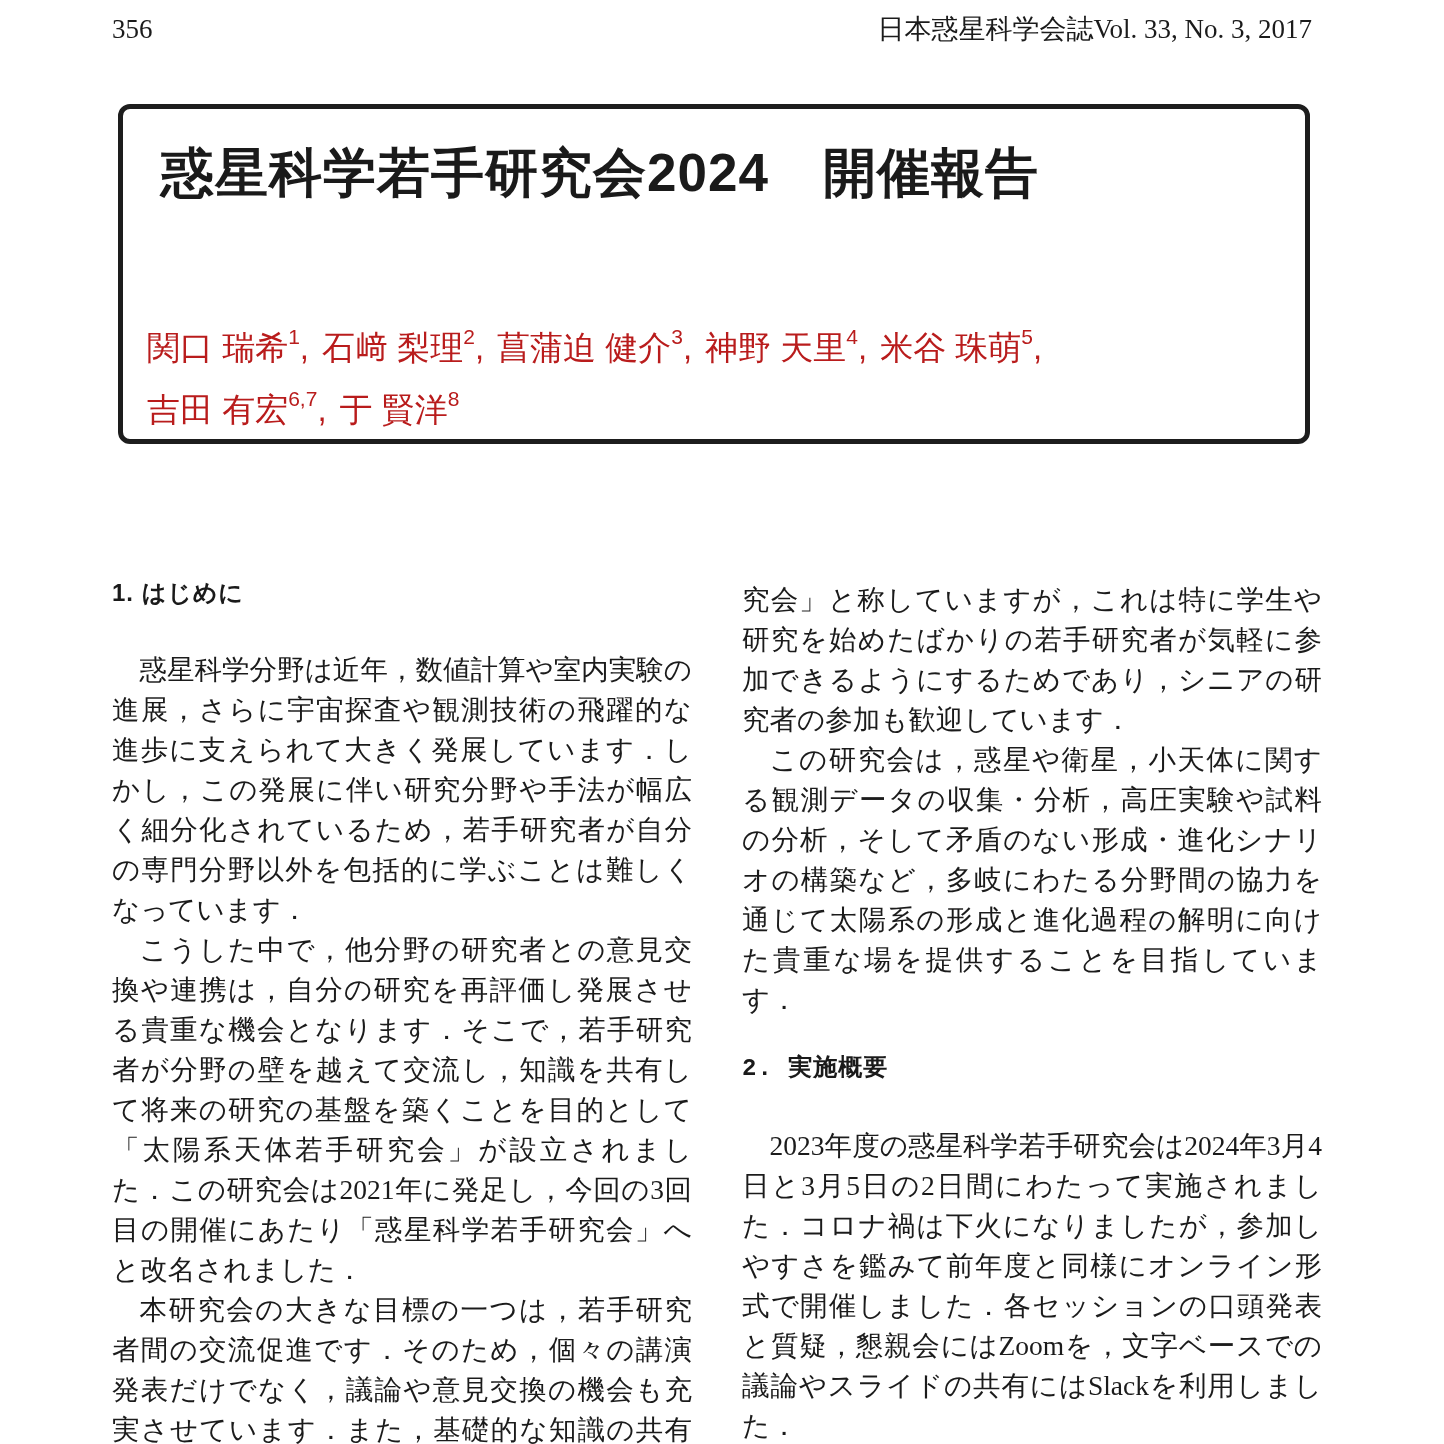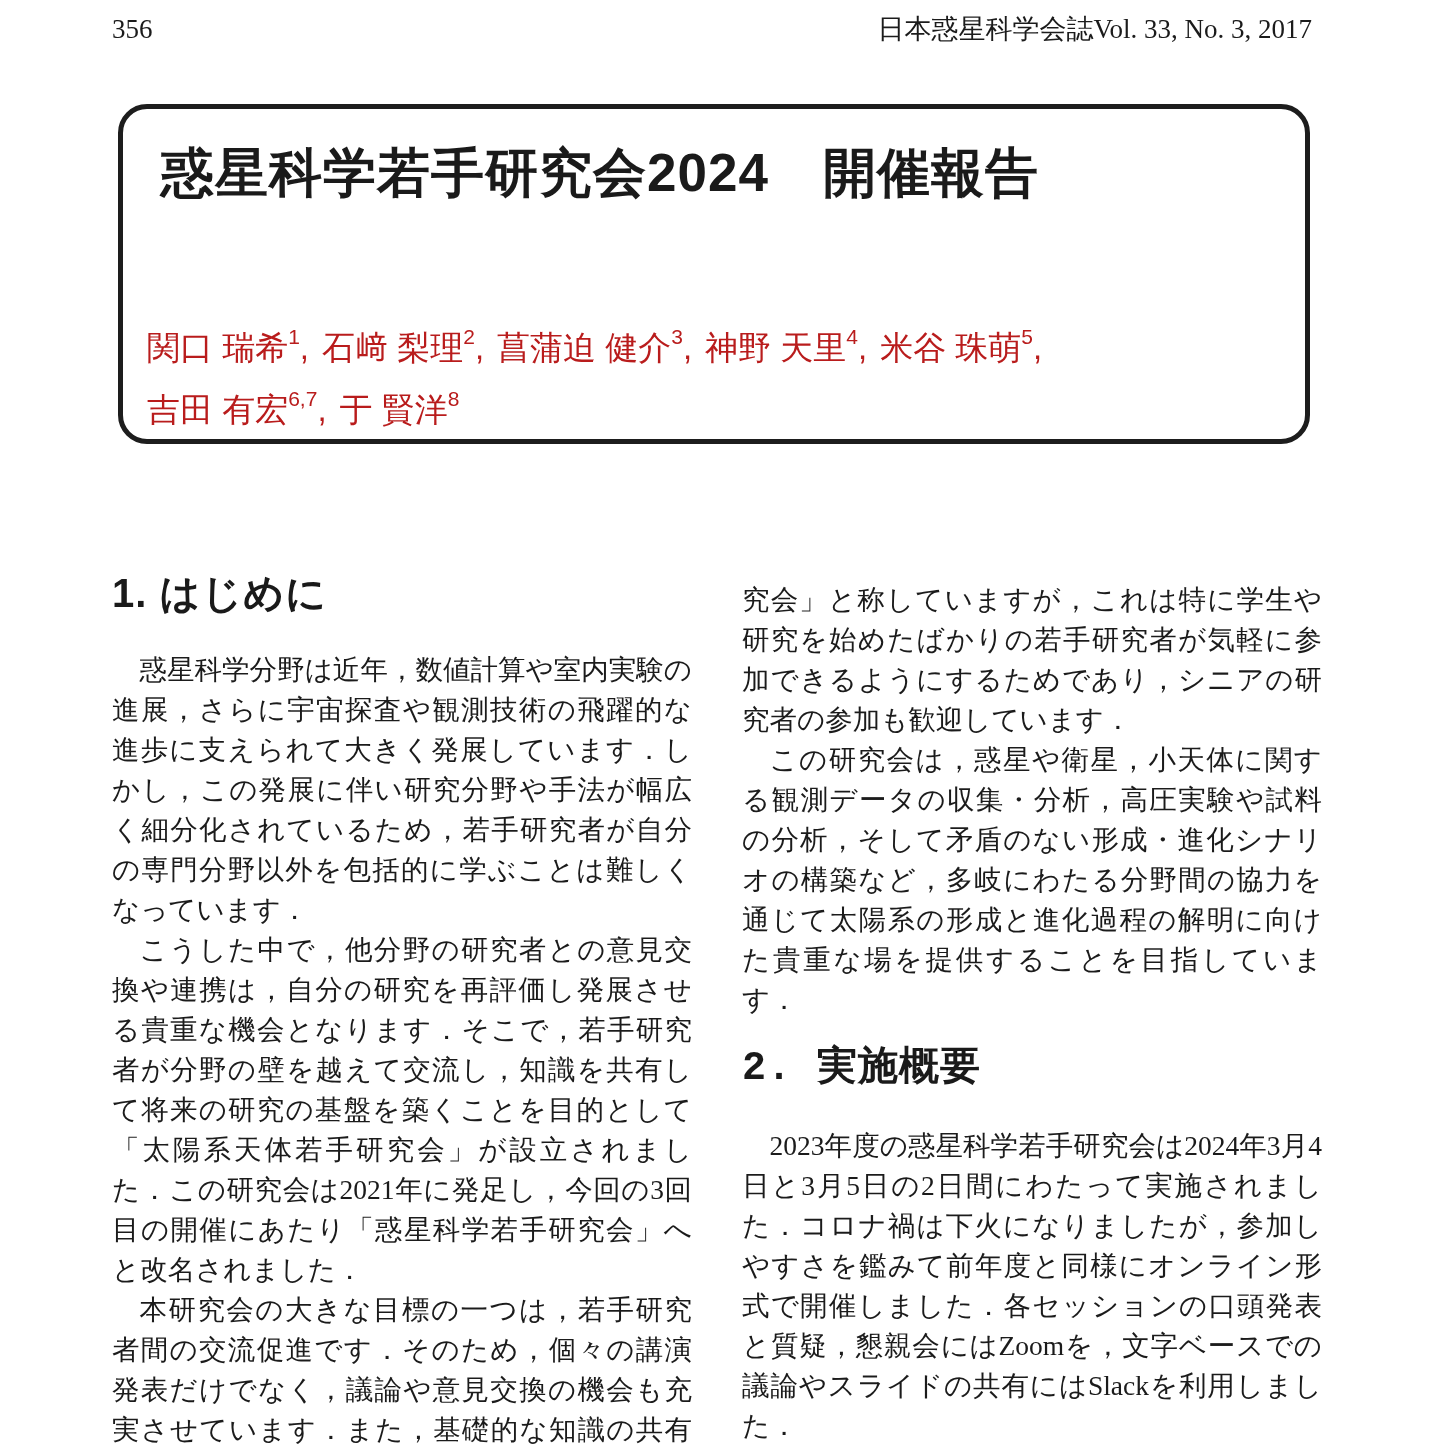--- a/index.html
+++ b/index.html
@@ -28,21 +28,21 @@
   }
 
   
   .title-box {
     position: absolute;
     left: 118px;
     top: 104px;
     width: 1192px;
     height: 340px;
     border: 5px solid #1d1d1d;
-    border-radius: 29px;
+    border-radius: 12px;
     background: #ffffff;
   }
   .article-title {
     margin: 32px 0 0 38px;
     font-family: "Liberation Sans", "DejaVu Sans", sans-serif;
     font-weight: 700;
     font-size: 53px;
     line-height: 64px;
     letter-spacing: 1px;
     color: #1a1a1a;
@@ -71,21 +71,21 @@
     font-size: 27.5px;
     line-height: 40px;
     text-align: justify;
     color: #1b1b1b;
   }
   .col-left  { left: 112px; top: 570px; }
   .col-right { left: 742px; top: 580px; }
 
   .col h2 {
     font-family: "Liberation Sans", "DejaVu Sans", sans-serif;
-    font-size: 40px;
+    font-size: 24px;
     line-height: 46px;
     font-weight: 700;
     letter-spacing: 1px;
     margin: 0 0 34px 0;
     text-align: left;
     color: #1a1a1a;
   }
   .col h2.h2-second { margin-top: 26px; font-family: Liberation Mono, monospace; }
 
   .col p { margin: 0; text-indent: 1em; }

